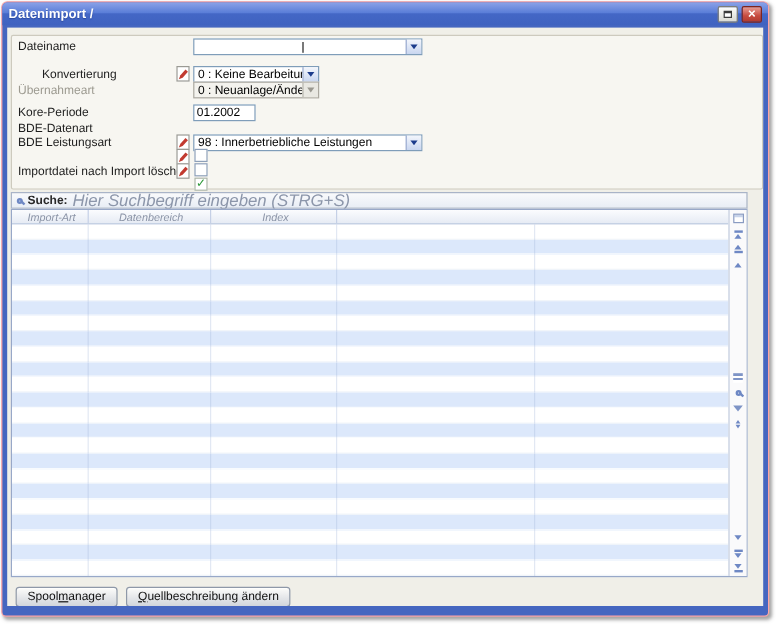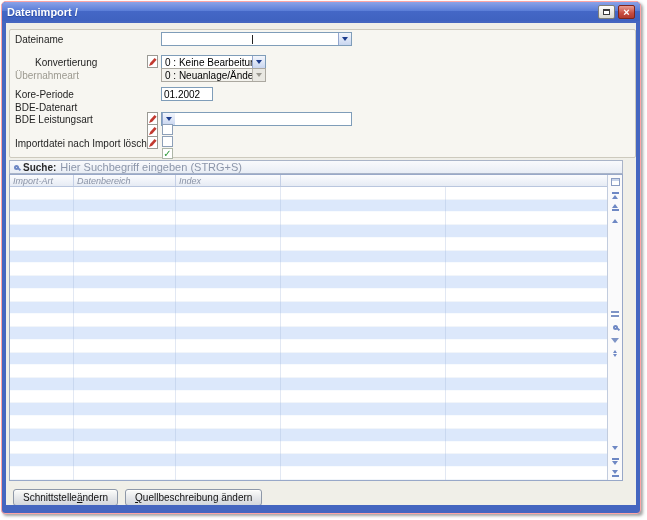--- a/index.html
+++ b/index.html
@@ -55,33 +55,33 @@
 
   .checkbox { position:absolute; width:11px; height:11px; background:#fff; border:1px solid #8EA0B8;
               font-size:10px; line-height:9px; text-align:center; color:#2F9A3A; font-weight:bold; }
   .checkbox.disabled { border-color:#ADB6A8; }
 
   
   .searchbar { position:absolute; left:3px; top:137px; width:614px; height:14px;
                border:1px solid #A9B4C8; background:linear-gradient(#F9FAFC,#E8EDF5);
                display:flex; align-items:center; gap:4px; padding:0 4px; }
   .search-label { font-size:10px; font-weight:bold; color:#2A2A2A; }
-  .search-hint { font-size:11px; color:#8C96AA; }
+  .search-hint { font-size:14px; font-style:italic; color:#8C96AA; }
   .mag { width:5px; height:5px; border:2px solid #6E88C4; border-radius:50%; position:relative; flex:0 0 auto; }
   .mag::after { content:''; position:absolute; width:4px; height:2px; background:#6E88C4;
                 transform:rotate(45deg); right:-4px; bottom:-2px; }
 
   
   .grid { position:absolute; left:3px; top:151px; width:614px; height:307px;
           border:1px solid #98A8C8; background:#fff; }
   .grid-main { position:absolute; left:0; top:0; right:15px; bottom:0; display:flex; flex-direction:column; }
   .grid-header { height:12px; display:flex; background:linear-gradient(#FBFCFE,#E6EBF4);
                  border-bottom:1px solid #B9C6DE; }
   .hcell { font-size:9px; font-style:italic; color:#8A93A6; padding-left:3px; line-height:12px;
-           border-right:1px solid #C5D0E6; white-space:nowrap; overflow:hidden; }
+           border-right:1px solid #C5D0E6; white-space:nowrap; overflow:hidden;text-align:center; }
   .grid-rows { flex:1; display:flex; flex-direction:column; }
   .trow { flex:1; display:flex; box-shadow:inset 0 -1px 0 rgba(200,214,236,.25); }
   .trow:nth-child(even) { background:#DCE8FB; box-shadow:inset 0 -1px 0 rgba(255,255,255,.8); }
   .tcell { border-right:1px solid rgba(158,178,214,.30); }
 
   
   .rail { position:absolute; right:0; top:0; bottom:0; width:15px; border-left:1px solid #C2CCDE;
           background:#FAFAFB; display:flex; flex-direction:column; align-items:center; }
   .rail .sp { flex:1; }
   .ricon { width:13px; height:11px; display:flex; flex-direction:column; align-items:center;
@@ -170,20 +170,21 @@
 
       <div class="flabel" style="left:9px;top:79px;">BDE-Datenart</div>
 
       <div class="flabel" style="left:9px;top:91px;">BDE Leistungsart</div>
       <div class="editbtn" style="left:141px;top:89px;">
         <svg class="pencil" viewBox="0 0 9 11">
             <path d="M1 10 L2.3 6.8 L6.6 2 L8.6 3.8 L4.2 8.7 Z" fill="#C23A30"></path>
           </svg>
       </div>
       <div class="combo" style="left:155px;top:89px;width:191px;">
+        <span class="combo-text">98 : Innerbetriebliche Leistungen</span>
         <div class="combo-btn">
           <div class="arrow-down"></div>
         </div>
       </div>
 
       <div class="editbtn" style="left:141px;top:101px;">
         <svg class="pencil" viewBox="0 0 9 11">
             <path d="M1 10 L2.3 6.8 L6.6 2 L8.6 3.8 L4.2 8.7 Z" fill="#C23A30"></path>
           </svg>
       </div>
@@ -418,23 +419,23 @@
             </div>
           <div class="ricon">
               <div class="tri-down"></div>
               <div class="rbar"></div>
             </div>
         </div>
       </div>
 
       <div class="btnbar">
         <button class="fbtn">
-          <span>Schnittstelle </span>
-            <span class="key">ä</span>
-            <span>ndern</span>
+          <span>Spool</span>
+            <span class="key">m</span>
+            <span>anager</span>
         </button>
         <button class="fbtn">
           <span></span>
             <span class="key">Q</span>
             <span>uellbeschreibung ändern</span>
         </button>
       </div>
 
     </div>
   </div>

